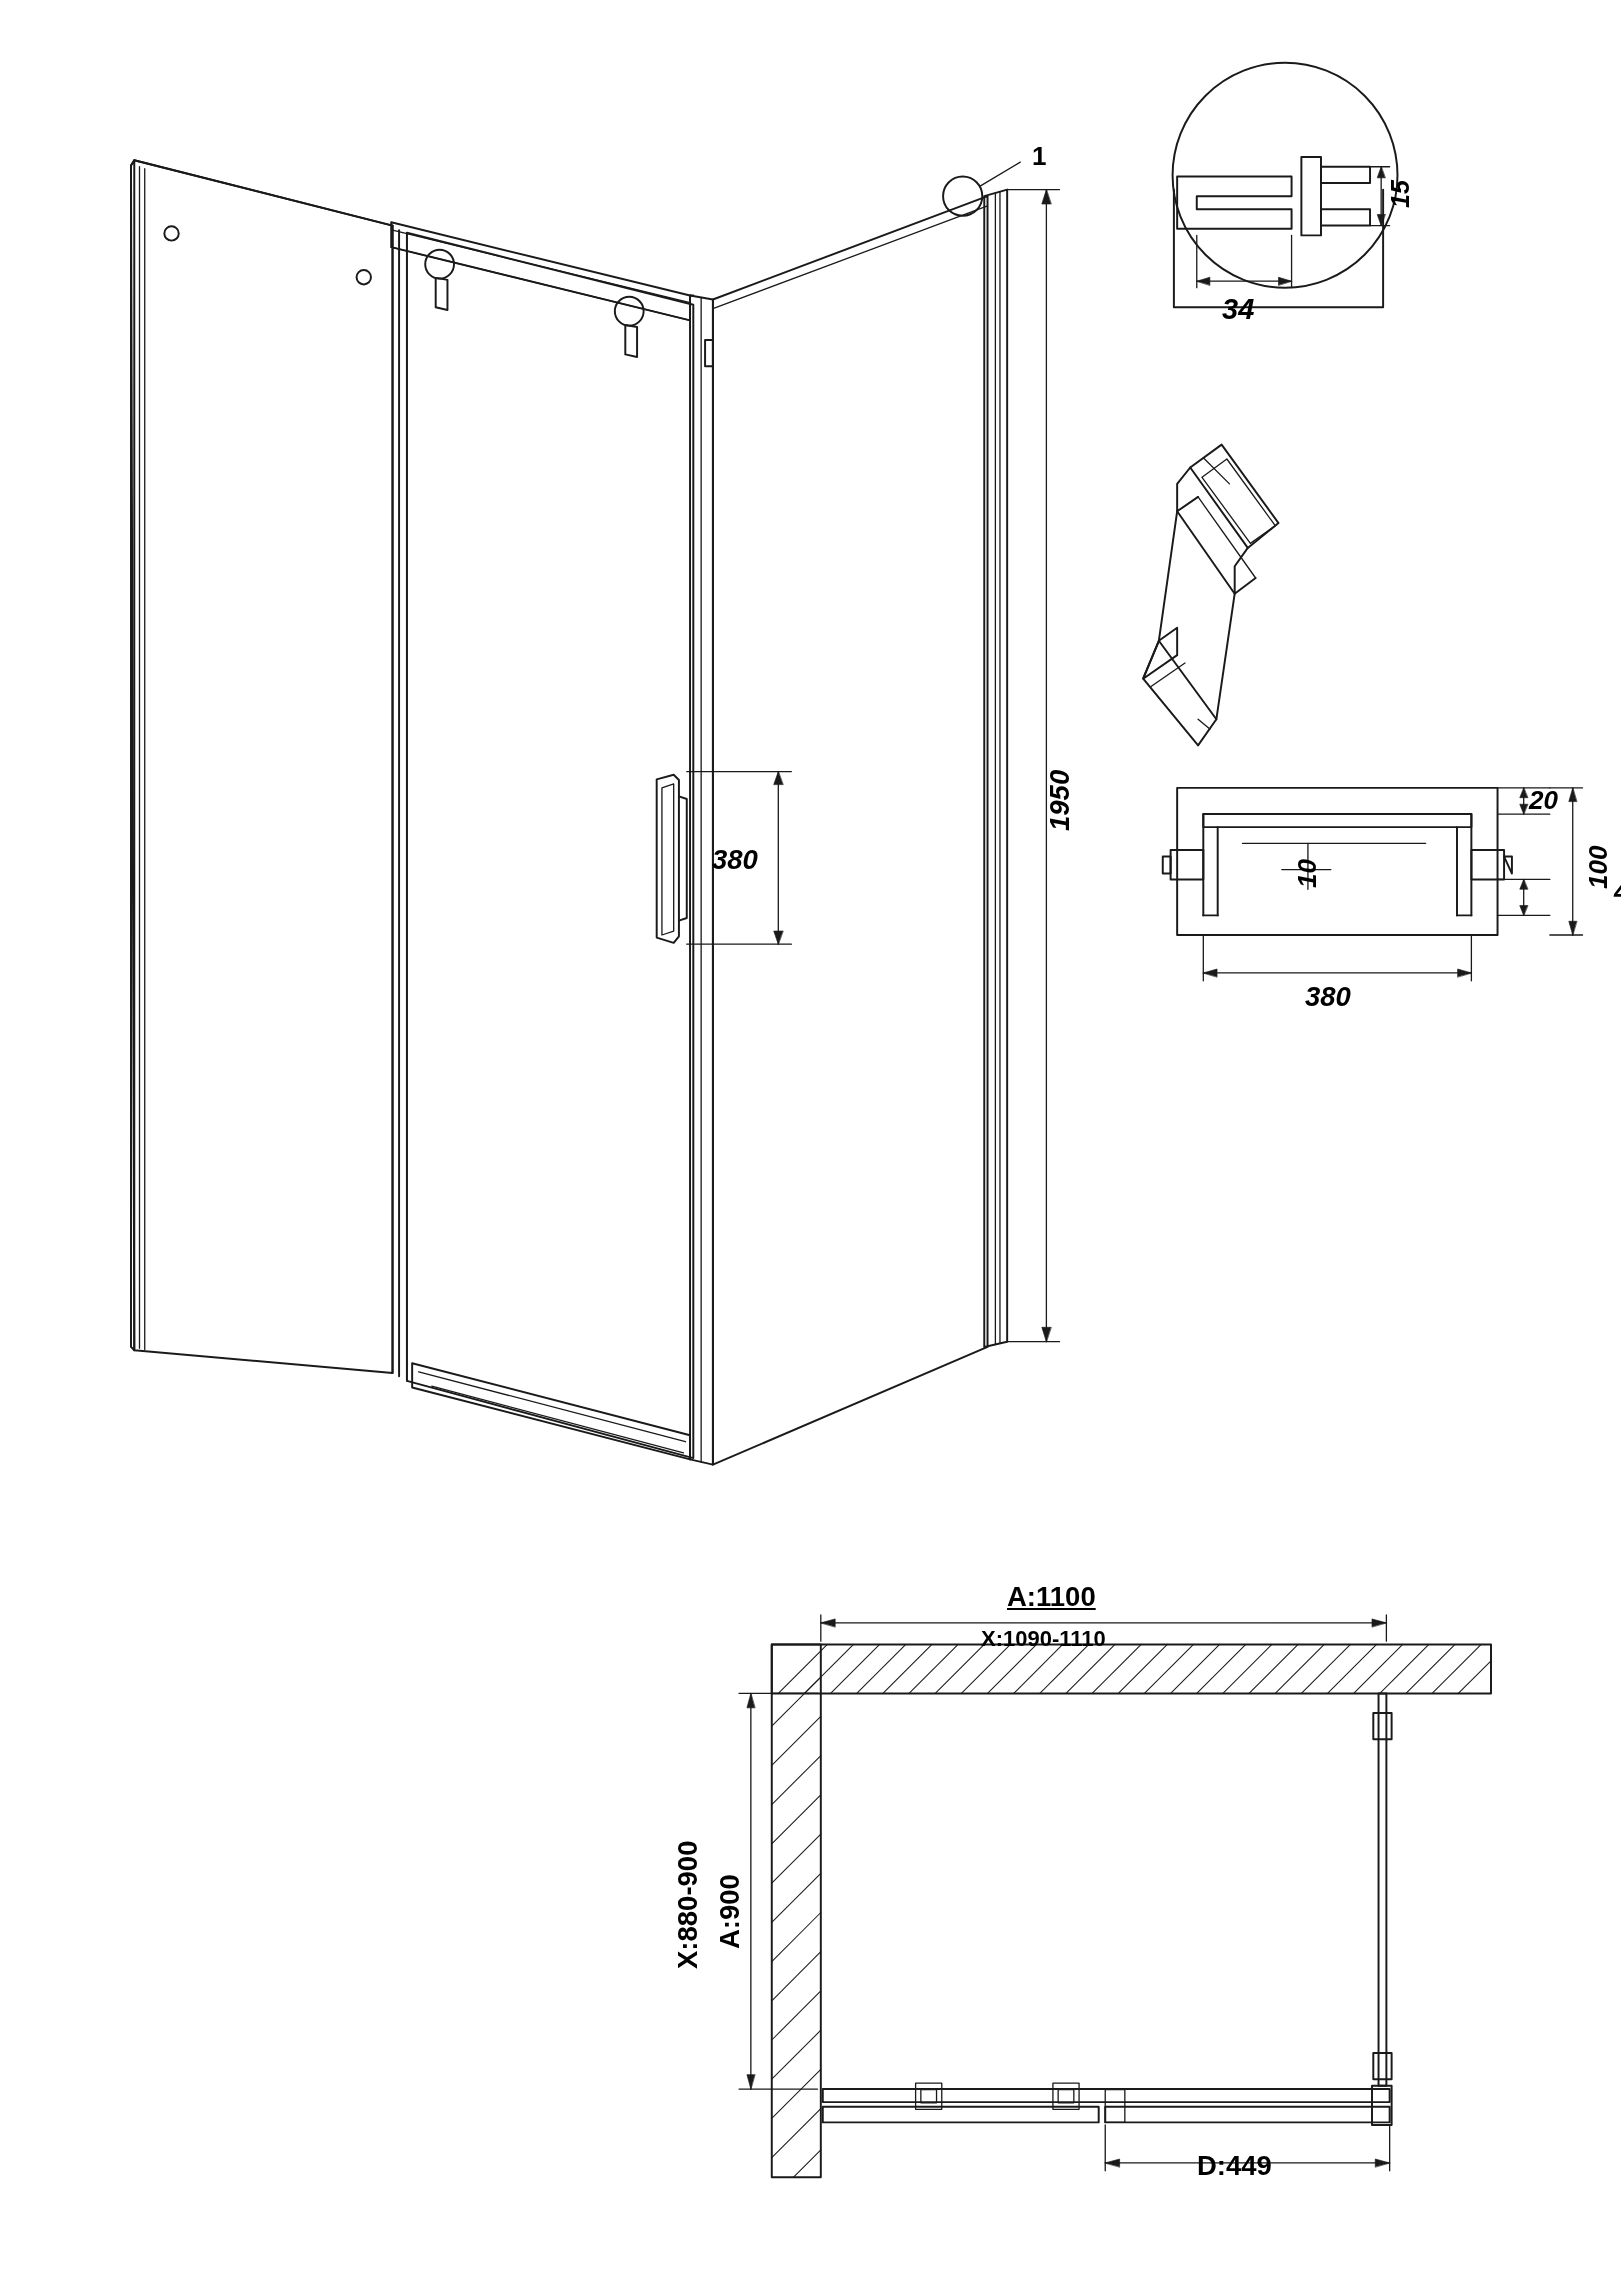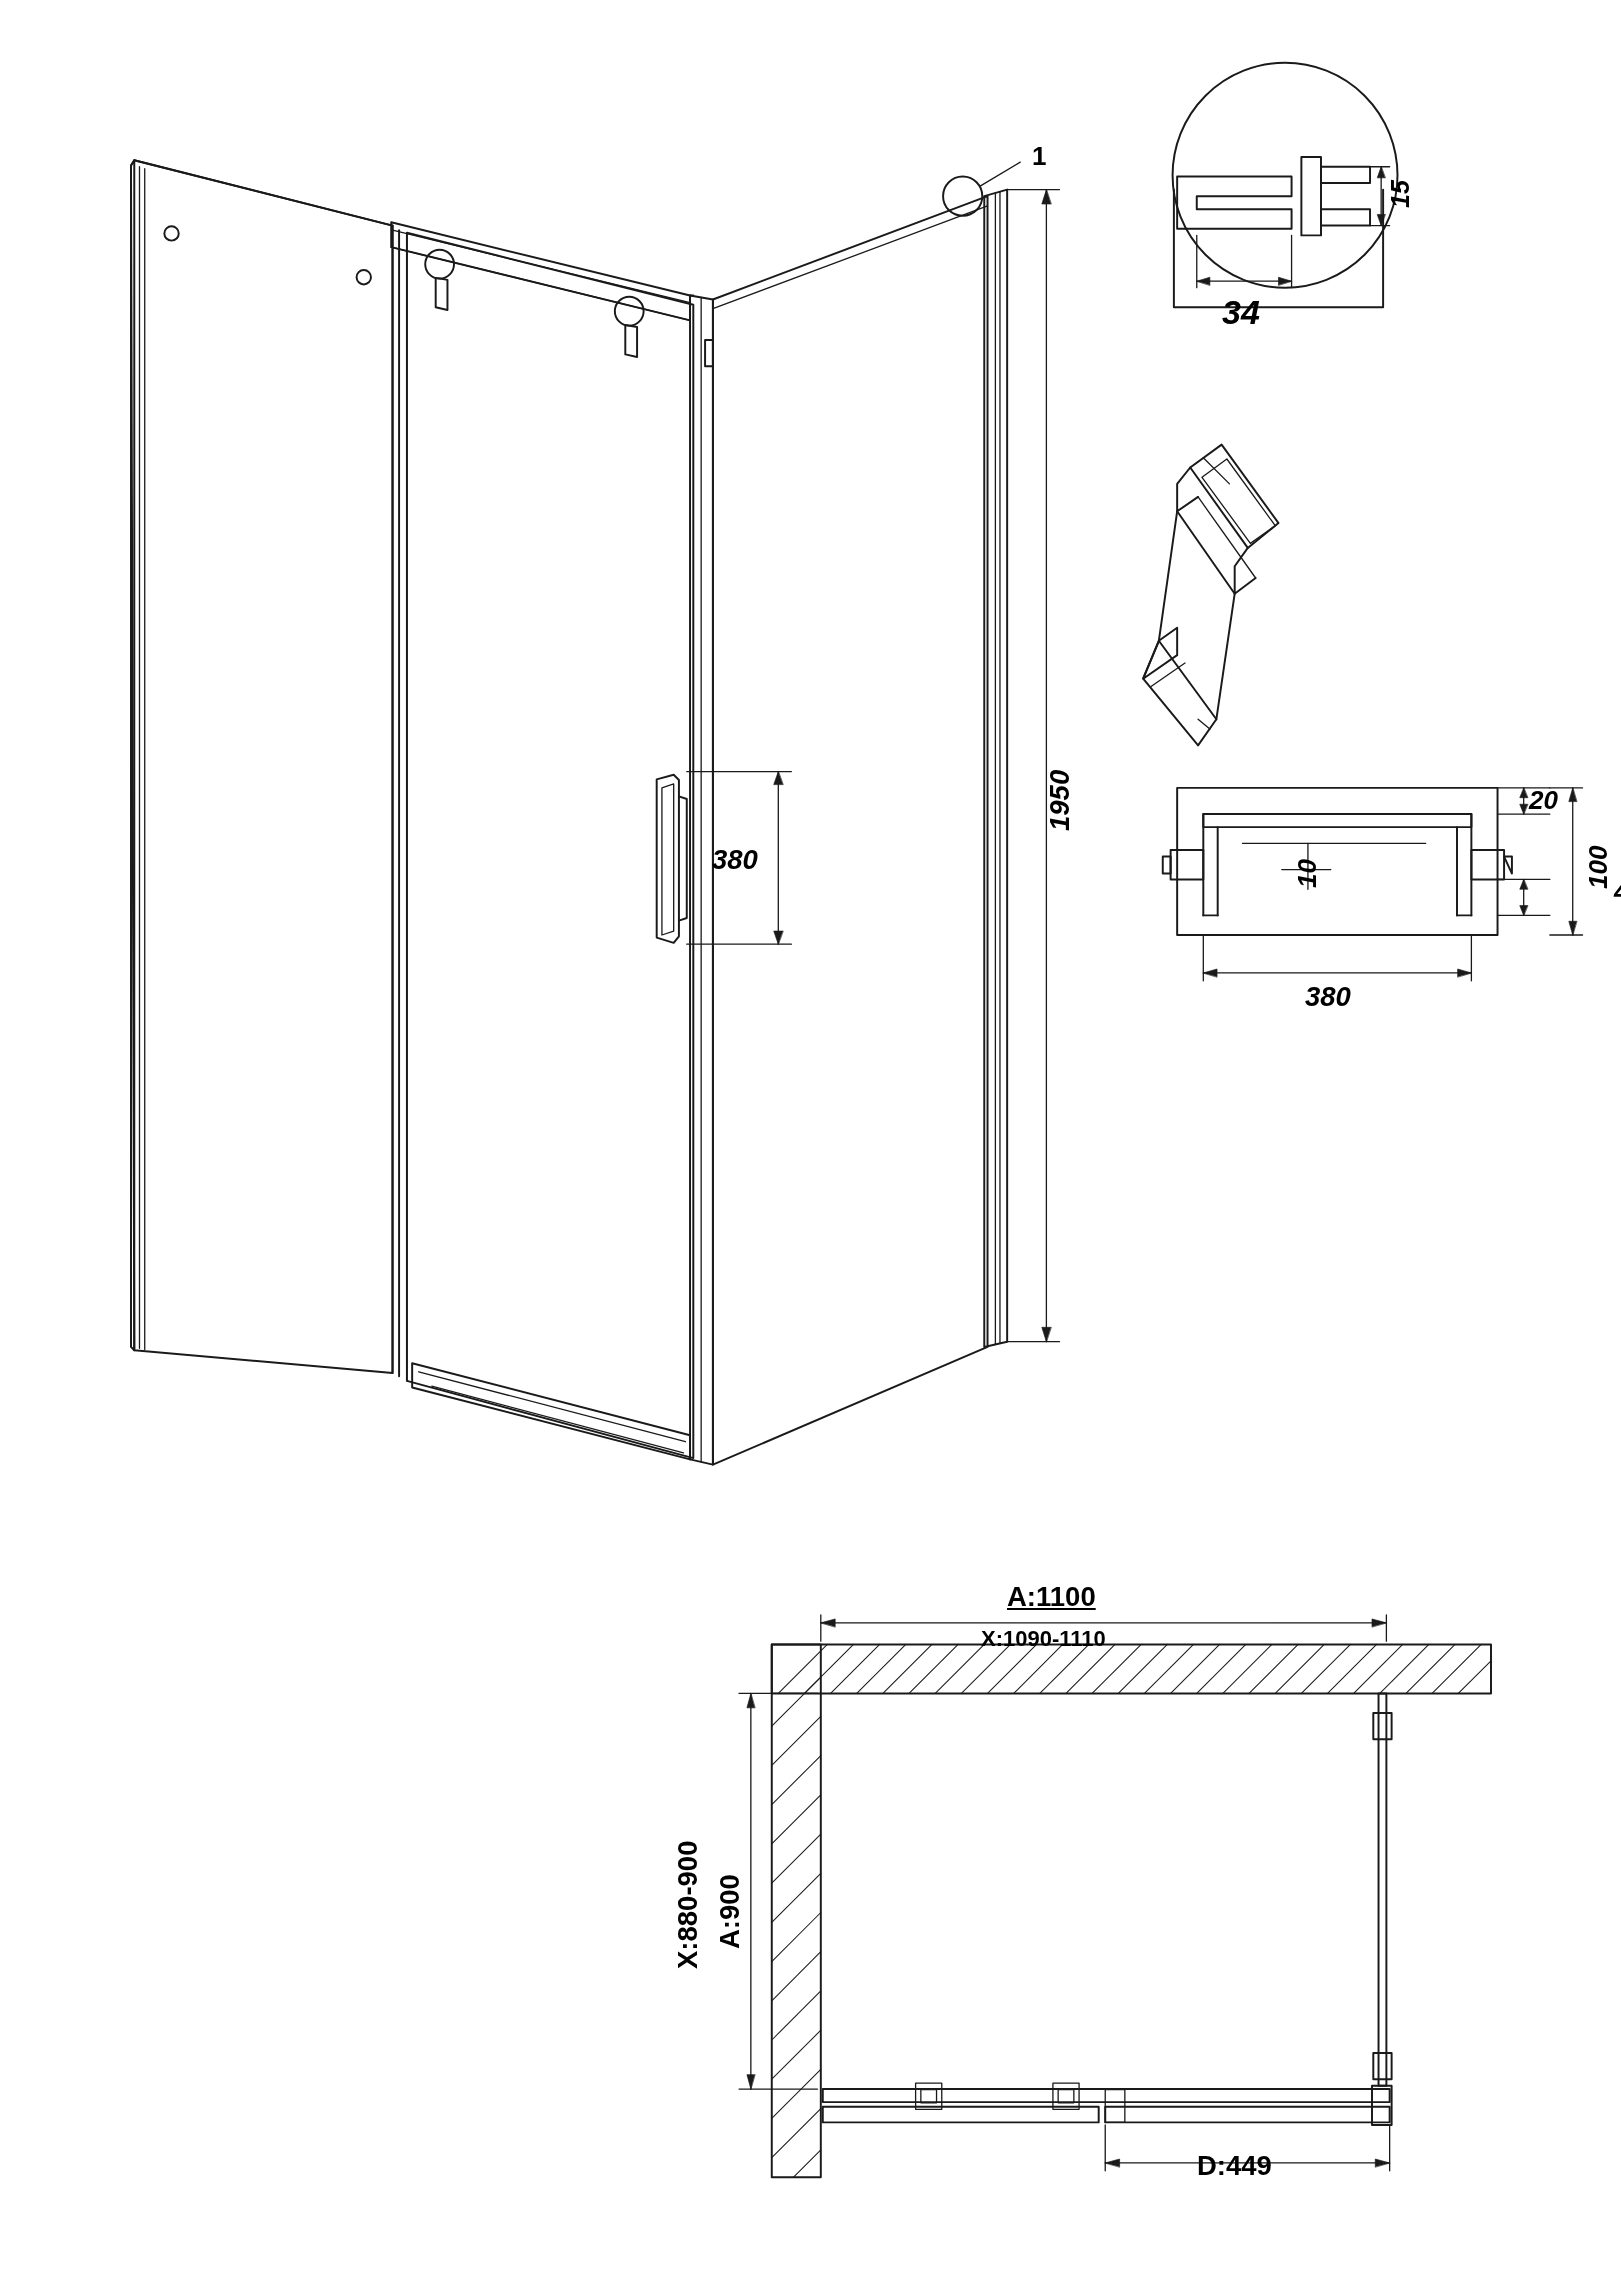--- a/index.html
+++ b/index.html
@@ -293,21 +293,21 @@
 
     </g>
   </svg>
 
   <div class="lbl" style="left:1032px; top:141px; font-size:26px;">1</div>
 
   <div class="lbl italic rot90" style="left:1044px; top:831px; font-size:27.5px;">1950</div>
 
   <div class="lbl italic" style="left:712px; top:844px; font-size:27.5px;">380</div>
 
-  <div class="lbl italic" style="left:1222px; top:293px; font-size:34px;">34</div>
+  <div class="lbl italic" style="left:1222px; top:293px; font-size:29px;">34</div>
 
   <div class="lbl italic rot90" style="left:1386px; top:208px; font-size:25px;">15</div>
 
   <div class="lbl italic" style="left:1529px; top:785px; font-size:26px;">20</div>
 
   <div class="lbl italic rot90" style="left:1292px; top:888px; font-size:26px;">10</div>
 
   <div class="lbl italic" style="left:1614px; top:876px; font-size:26px;">45</div>
 
   <div class="lbl italic rot90" style="left:1583px; top:889px; font-size:26px;">100</div>

